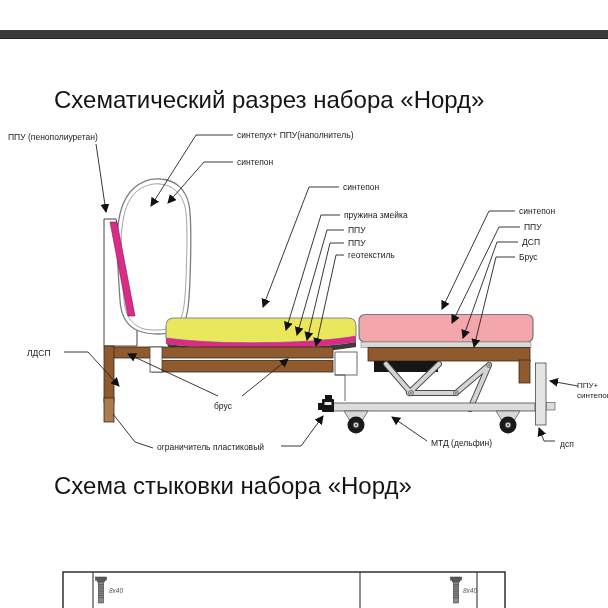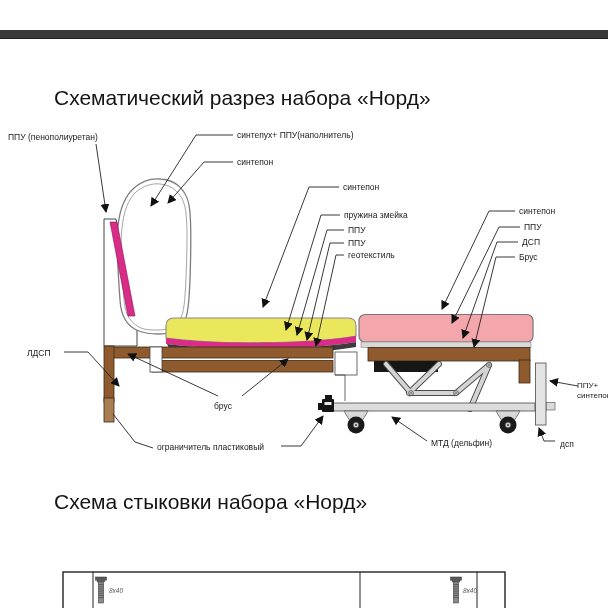--- a/index.html
+++ b/index.html
@@ -1,23 +1,23 @@
 <!DOCTYPE html>
 <html><head>
 <meta charset="utf-8">
 <style>
   html,body{margin:0;padding:0;background:#fff;}
   body{width:608px;height:608px;position:relative;overflow:hidden;
        font-family:"Liberation Sans", sans-serif;color:#111;}
   .topbar{position:absolute;left:0;top:30px;width:608px;height:8px;
           background:#3a3a3a;border-bottom:1px solid #222;}
-  .title{position:absolute;left:54px;font-size:21px;font-weight:400;
+  .title{position:absolute;left:54px;font-size:24px;font-weight:400;
          color:#141414;white-space:nowrap;}
   #title1{top:86px;}
-  #title2{top:490px;}
+  #title2{top:472px;}
   svg{position:absolute;left:0;top:0;}
   .lbl{font-family:"Liberation Sans", sans-serif;font-size:8.5px;fill:#1a1a1a;}
   .lbl-sm{font-family:"Liberation Sans", sans-serif;font-size:8px;fill:#1a1a1a;}
   .screwlbl{font-family:"Liberation Sans", sans-serif;font-size:6.5px;
             font-style:italic;fill:#555;}
   .leader{fill:none;stroke:#222;stroke-width:0.9;}
   .woodline{stroke:#3a2a15;stroke-width:0.8;}
 </style>
 </head>
 <body>

